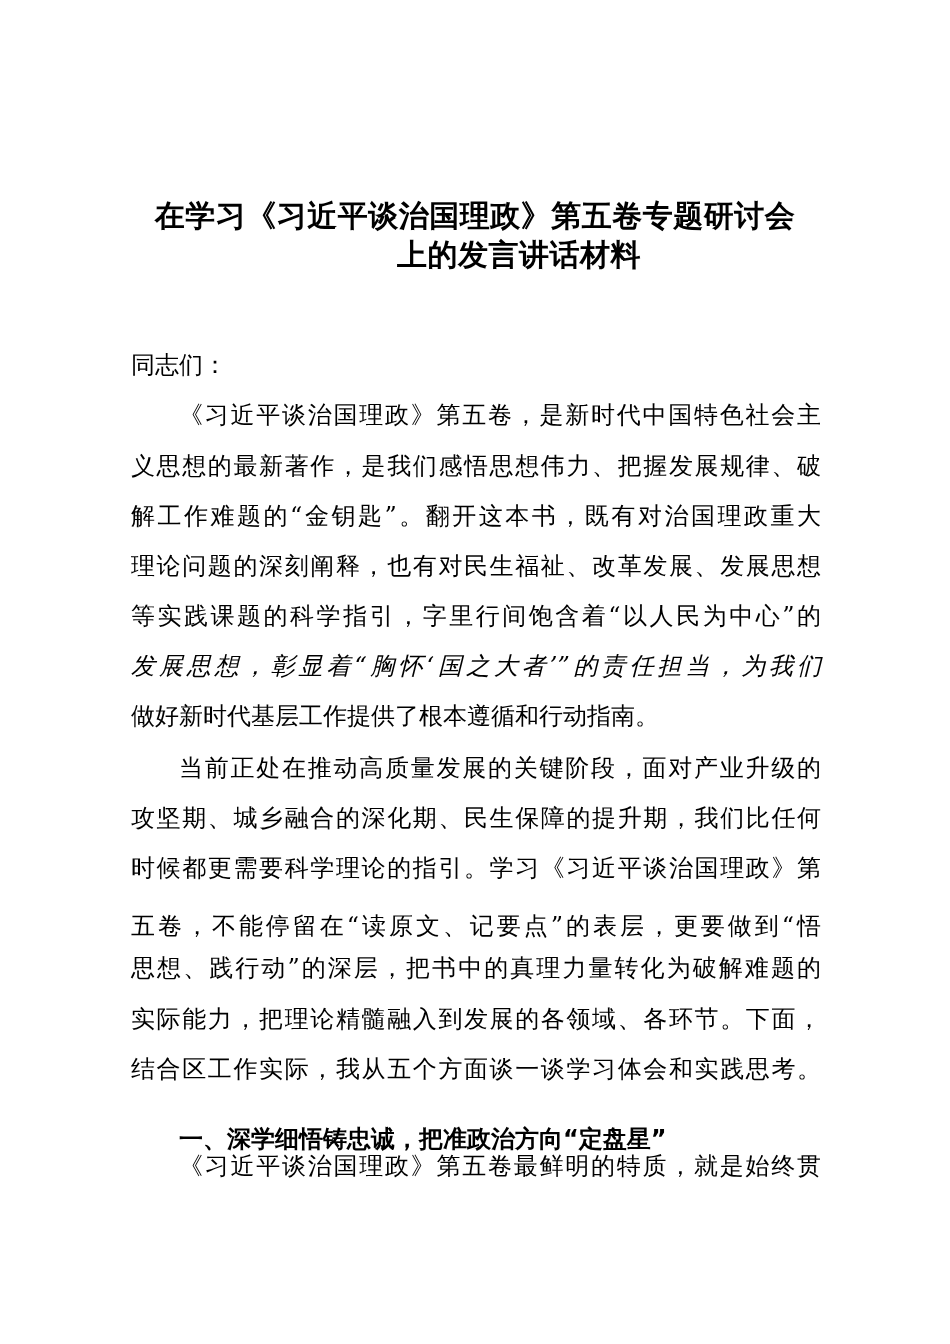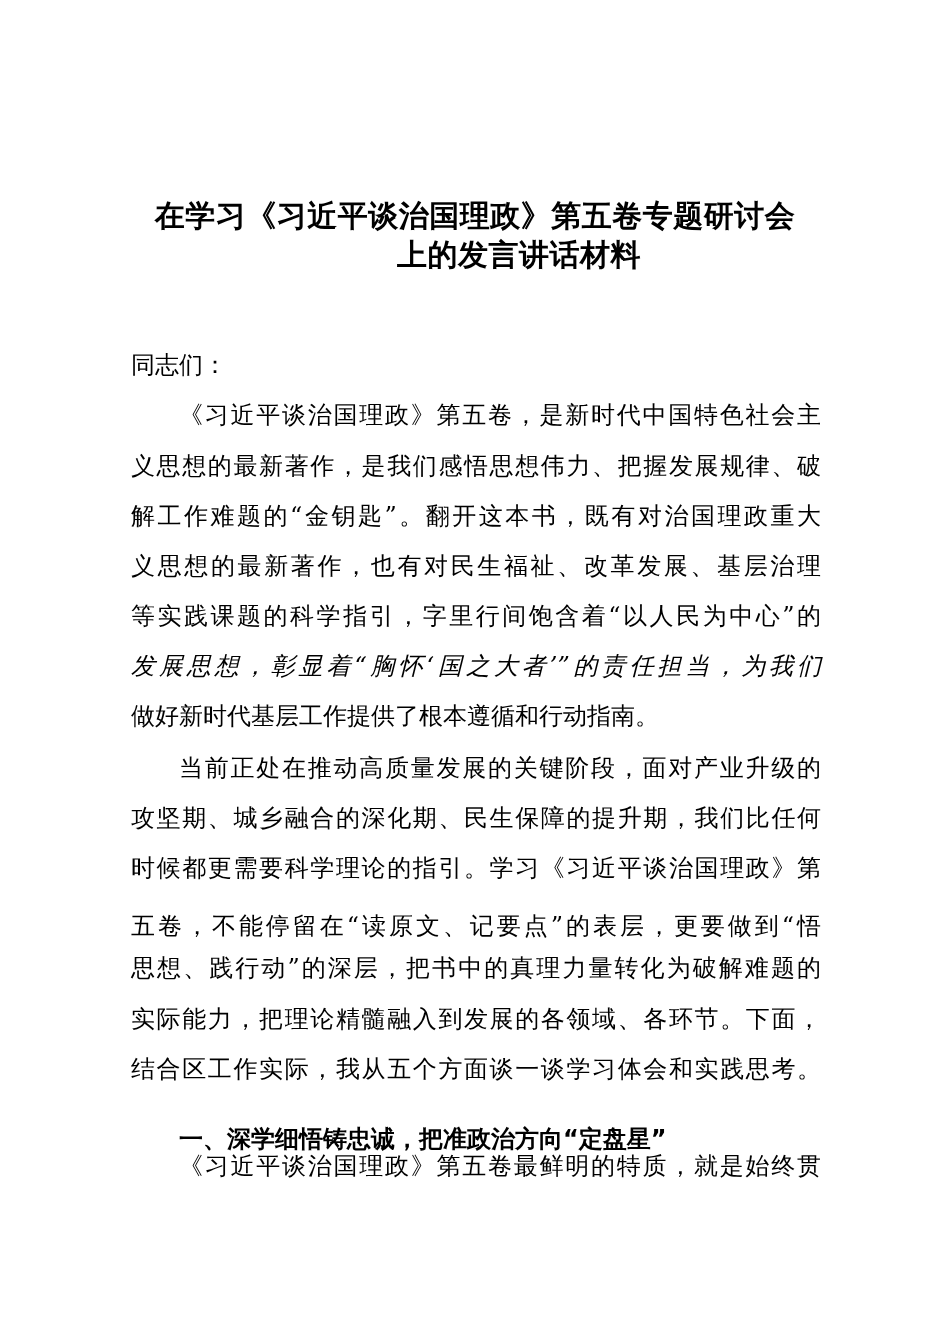--- a/index.html
+++ b/index.html
@@ -66,21 +66,21 @@
 <div class="page">
 
   <div class="title" style="top:196px;">在学习《习近平谈治国理政》第五卷专题研讨会</div>
   <div class="title" style="top:235px;padding-left:44px;">上的发言讲话材料</div>
 
   <div class="line last" style="top:348px;">同志们：</div>
 
   <div class="line indent" style="top:398px;">《习近平谈治国理政》第五卷，是新时代中国特色社会主</div>
   <div class="line" style="top:449px;">义思想的最新著作，是我们感悟思想伟力、把握发展规律、破</div>
   <div class="line" style="top:499px;">解工作难题的“金钥匙”。翻开这本书，既有对治国理政重大</div>
-  <div class="line" style="top:549px;">义思想的最新著作，也有对民生福祉、改革发展、基层治理</div>
+  <div class="line" style="top:549px;">理论问题的深刻阐释，也有对民生福祉、改革发展、发展思想</div>
   <div class="line" style="top:599px;">等实践课题的科学指引，字里行间饱含着“以人民为中心”的</div>
   <div class="line" style="top:649px;font-style:italic;">发展思想，彰显着“胸怀‘国之大者’”的责任担当，为我们</div>
   <div class="line last" style="top:699px;">做好新时代基层工作提供了根本遵循和行动指南。</div>
 
   <div class="line indent" style="top:751px;">当前正处在推动高质量发展的关键阶段，面对产业升级的</div>
   <div class="line" style="top:801px;">攻坚期、城乡融合的深化期、民生保障的提升期，我们比任何</div>
   <div class="line" style="top:851px;">时候都更需要科学理论的指引。学习《习近平谈治国理政》第</div>
   <div class="line" style="top:901px;margin-top:8px;">五卷，不能停留在“读原文、记要点”的表层，更要做到“悟</div>
   <div class="line" style="top:951px;">思想、践行动”的深层，把书中的真理力量转化为破解难题的</div>
   <div class="line" style="top:1002px;">实际能力，把理论精髓融入到发展的各领域、各环节。下面，</div>

